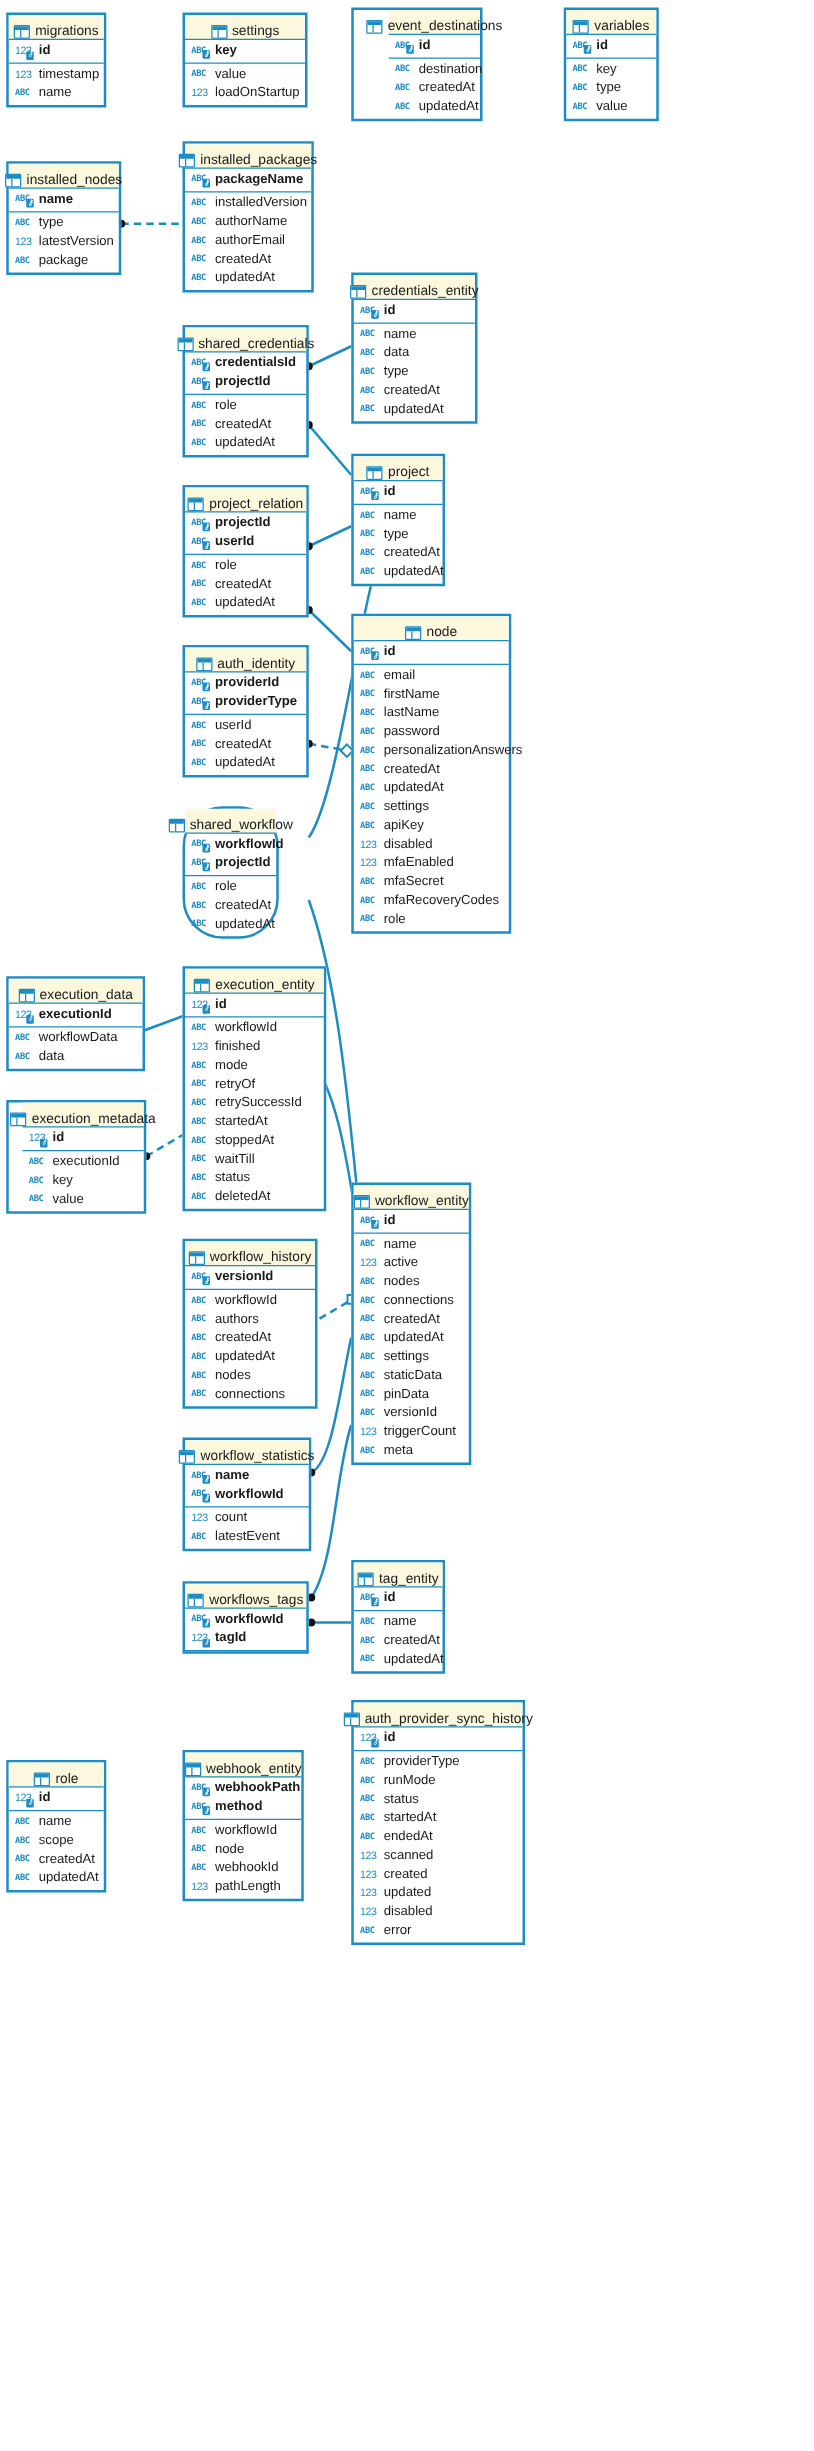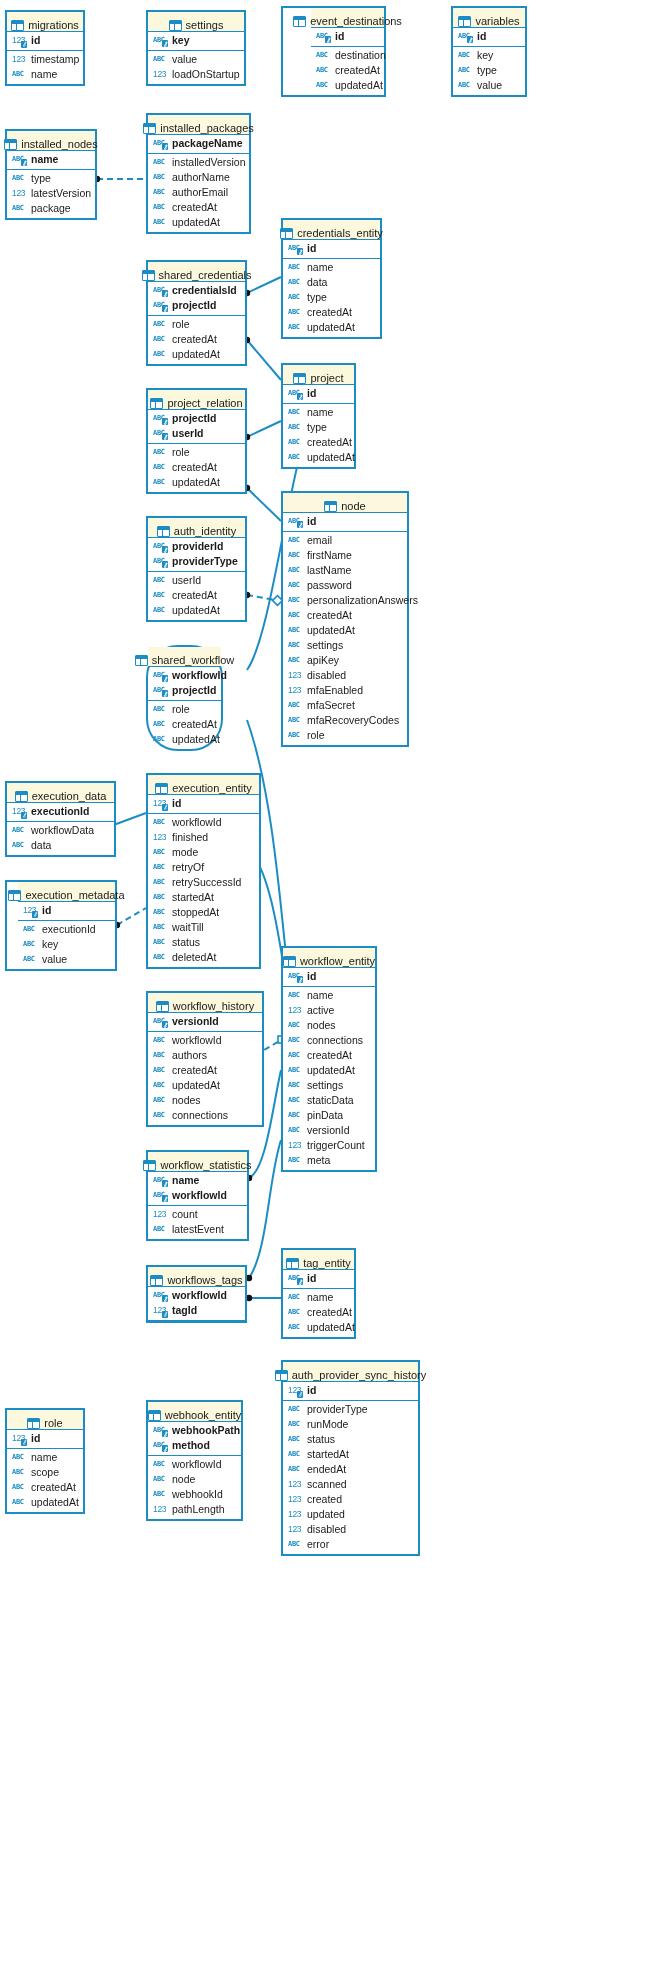--- a/index.html
+++ b/index.html
@@ -695,21 +695,21 @@
         <div class="col">
           <span class="tb num">123</span>
           <span class="nm">triggerCount</span>
         </div>
         <div class="col">
           <span class="tb">ABC</span>
           <span class="nm">meta</span>
         </div>
       </div>
     </div>
-    <div class="entity" style="left: 146px; top: 991px; width: 118px;">
+    <div class="entity" style="left: 146px; top: 991px; width: 108px;">
       <div class="ent-title">
         <span class="tglyph"></span>
         <span>workflow_history</span>
       </div>
       <div class="ent-pk">
         <div class="col pk">
           <span class="tb">ABC<i class="keyo">⚷</i></span>
           <span class="nm">versionId</span>
         </div>
       </div>

